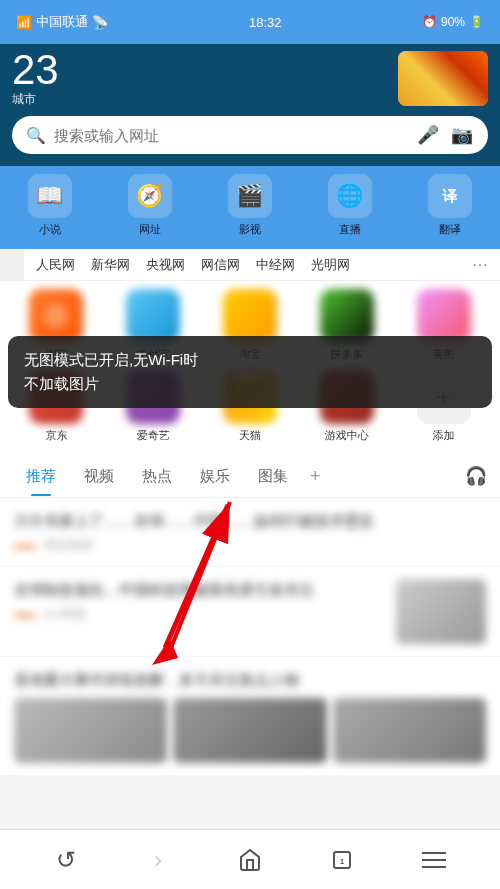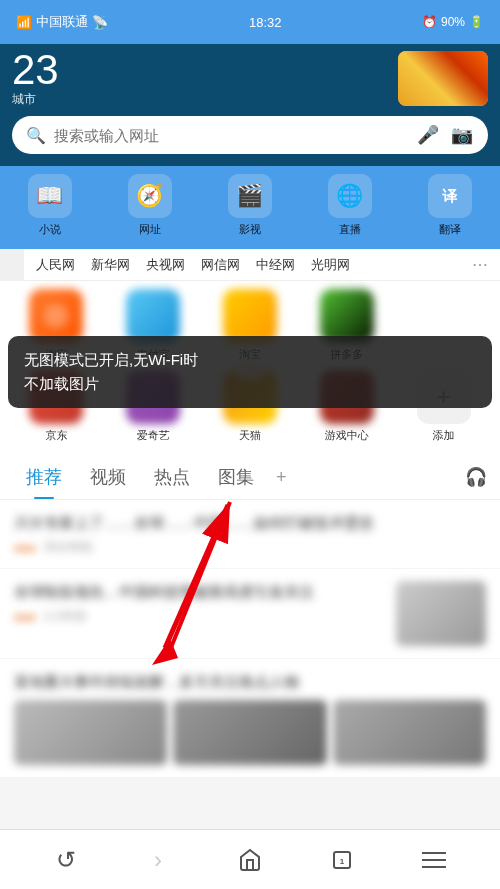--- a/index.html
+++ b/index.html
@@ -196,21 +196,21 @@
     
     .content-tabs {
       background: white;
       display: flex;
       align-items: center;
       padding: 0 12px;
       border-bottom: 1px solid #eee;
     }
     .content-tab {
       padding: 10px 14px;
-      font-size: 18px;
+      font-size: 15px;
       color: #666;
       position: relative;
       flex-shrink: 0;
     }
     .content-tab.active {
       color: #1a94d8;
       font-weight: 500;
     }
     .content-tab.active::after {
       content: '';
@@ -385,20 +385,24 @@
       <span class="app-label">支付宝</span>
     </div>
     <div class="app-item">
       <div class="app-icon ic-yellow blurred"></div>
       <span class="app-label">淘宝</span>
     </div>
     <div class="app-item">
       <div class="app-icon ic-green blurred"></div>
       <span class="app-label">拼多多</span>
     </div>
+    <div class="app-item">
+      <div class="app-icon ic-pink blurred"></div>
+      <span class="app-label">美图</span>
+    </div>
   </div>
 
   <div class="app-grid" style="margin-top:4px;">
 
     <div class="app-item">
       <div class="app-icon ic-red blurred"></div>
       <span class="app-label">京东</span>
     </div>
     <div class="app-item">
       <div class="app-icon ic-purple blurred"></div>
@@ -422,20 +426,21 @@
 
   <div class="tooltip-overlay">
     <span>无图模式已开启,无Wi-Fi时<br>不加载图片</span>
   </div>
 </div>
 
 <div class="content-tabs">
   <div class="content-tab active">推荐</div>
   <div class="content-tab">视频</div>
   <div class="content-tab">热点</div>
+  <div class="content-tab">娱乐</div>
   <div class="content-tab">图集</div>
   <span class="tab-add">+</span>
   <span class="tab-headphones">🎧</span>
 </div>
 
 <div class="content-area">
 
   <div class="news-item">
     <div class="news-row">
       <div class="news-content">

